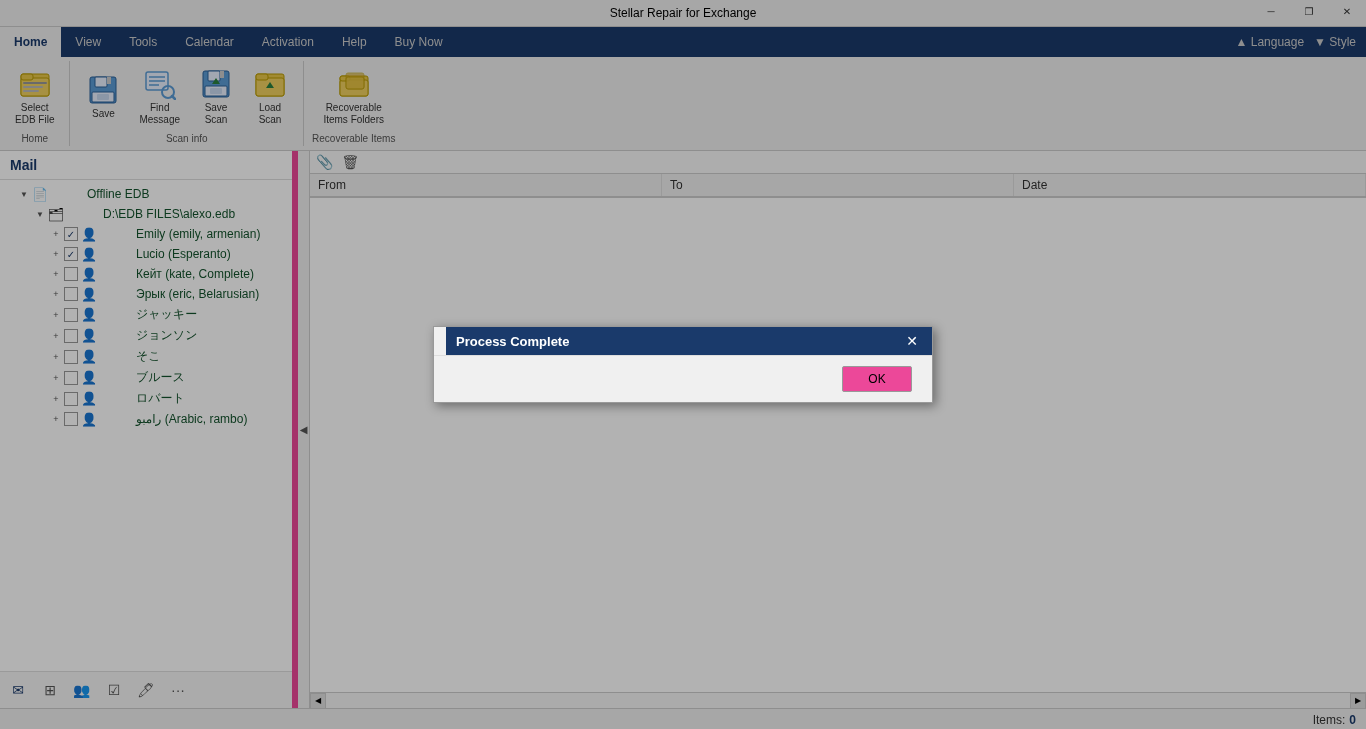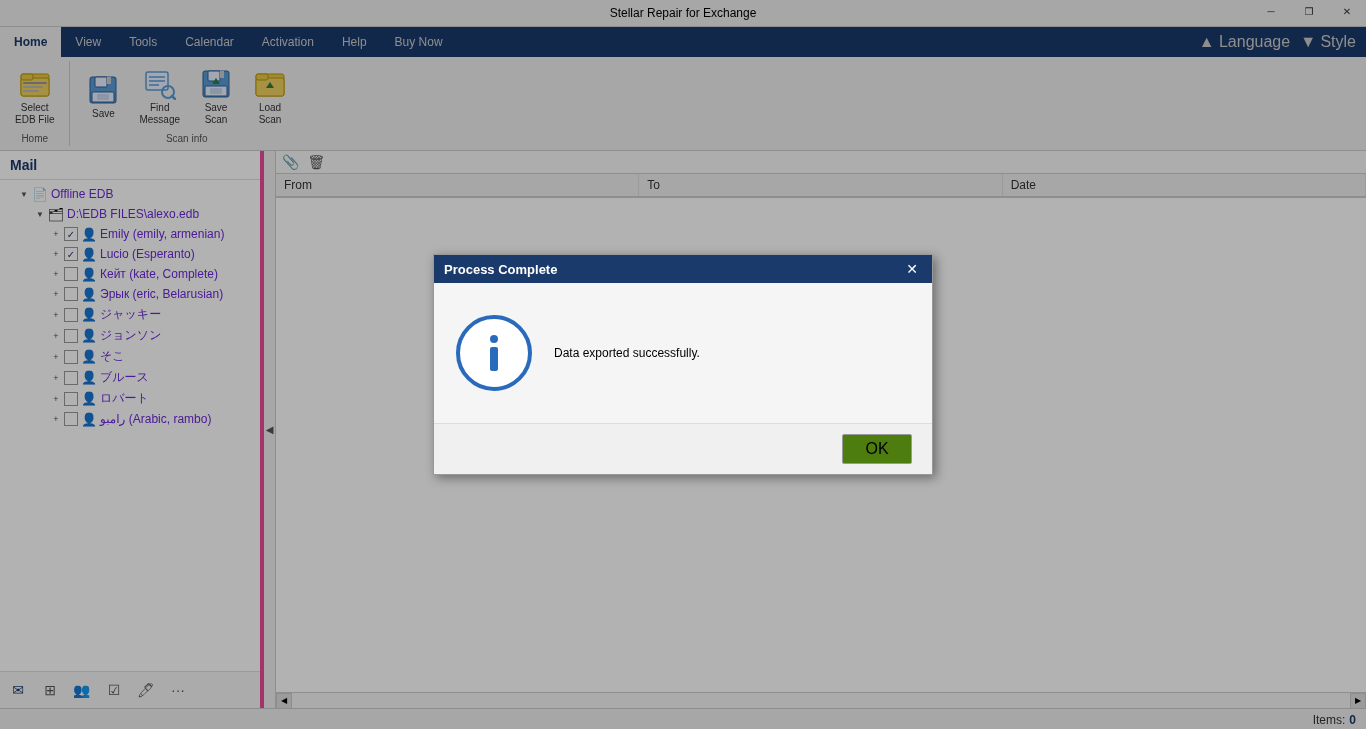--- a/index.html
+++ b/index.html
@@ -63,21 +63,21 @@
     }
 
     #ribbon-right {
       position: absolute;
       right: 0;
       top: 0;
       display: flex;
       align-items: center;
       height: 30px;
       color: #ccc;
-      font-size: 16px;
+      font-size: 12px;
       padding-right: 10px;
       gap: 10px;
     }
 
     #ribbon-content {
       background: #f0f0f0;
       border-bottom: 1px solid #ccc;
       display: flex;
       align-items: center;
       min-height: 90px;
@@ -139,23 +139,23 @@
 
     
     #main-area {
       display: flex;
       height: calc(729px - 22px - 30px - 98px - 22px);
       
     }
 
     
     #sidebar {
-      width: 264px;
+      width: 298px;
       background: white;
-      border-right: 4px solid #ec4899;
+      border-right: 6px solid #ec4899;
       display: flex;
       flex-direction: column;
       overflow: hidden;
     }
 
     #sidebar-header {
       padding: 6px 10px;
       font-size: 14px;
       font-weight: bold;
       color: #1a3a6b;
@@ -206,21 +206,21 @@
       width: 16px;
       height: 16px;
       margin-right: 3px;
       display: inline-flex;
       align-items: center;
       justify-content: center;
       font-size: 13px;
       flex-shrink: 0;
     }
 
-    .tree-label { color: #6d28d9; font-size: 12px; }
+    .tree-label { color: #14532d; font-size: 12px; margin-left: 36px; }
 
     #sidebar-bottom {
       border-top: 1px solid #ddd;
       display: flex;
       padding: 4px;
       gap: 4px;
       background: #f5f5f5;
     }
 
     .sidebar-bottom-btn {
@@ -334,20 +334,21 @@
 
     #dialog-title-bar {
       background: #1a3a6b;
       color: white;
       padding: 6px 10px;
       display: flex;
       justify-content: space-between;
       align-items: center;
       font-size: 13px;
       font-weight: bold;
+      margin-left: 12px;
     }
 
     #dialog-close-btn {
       cursor: pointer;
       background: none;
       border: none;
       color: white;
       font-size: 14px;
       padding: 0 4px;
     }
@@ -369,24 +370,24 @@
     #dialog-footer {
       padding: 10px 20px;
       display: flex;
       justify-content: flex-end;
       border-top: 1px solid #ddd;
       background: #f0f0f0;
     }
 
     #dialog-ok-btn {
       padding: 5px 20px;
-      background: #4d7c0f;
+      background: #ec4899;
       border: 1px solid #999;
       cursor: pointer;
-      font-size: 16px;
+      font-size: 12px;
       border-radius: 2px;
       min-width: 70px;
     }
 
     
     #horizontal-scroll {
       height: 16px;
       background: #f0f0f0;
       border-top: 1px solid #ccc;
       display: flex;
@@ -513,20 +514,37 @@
               <rect x="2" y="6" width="12" height="6" rx="2" fill="#e8c84a" stroke="#b89a00" stroke-width="1"></rect>
               <polygon points="16,14 20,20 12,20" fill="#2a8040"></polygon>
             </svg>
           </div>
           <div class="ribbon-btn-label">Load<br>Scan</div>
         </div>
       </div>
       <div class="ribbon-group-label">Scan info</div>
     </div>
 
+    <div class="ribbon-group">
+      <div class="ribbon-group-buttons">
+        <div class="ribbon-btn">
+          <div class="ribbon-btn-icon">
+            <svg width="32" height="32" viewBox="0 0 32 32">
+              <rect x="2" y="8" width="28" height="20" rx="2" fill="#e8c84a" stroke="#b89a00" stroke-width="1"></rect>
+              <rect x="2" y="12" width="28" height="16" rx="2" fill="#f0d060" stroke="#b89a00" stroke-width="1"></rect>
+              <rect x="2" y="8" width="10" height="5" rx="2" fill="#e8c84a" stroke="#b89a00" stroke-width="1"></rect>
+              <rect x="8" y="5" width="18" height="16" rx="2" fill="#d4a820" stroke="#b89a00" stroke-width="1" opacity="0.6"></rect>
+              <rect x="8" y="9" width="18" height="12" rx="2" fill="#e8c84a" stroke="#b89a00" stroke-width="1" opacity="0.7"></rect>
+            </svg>
+          </div>
+          <div class="ribbon-btn-label">Recoverable<br>Items Folders</div>
+        </div>
+      </div>
+      <div class="ribbon-group-label">Recoverable Items</div>
+    </div>
   </div>
 </div>
 
 <div id="main-area" style="display:flex; height: calc(729px - 22px - 30px - 98px - 22px);">
 
   <div id="sidebar">
     <div id="sidebar-header">Mail</div>
     <div id="sidebar-tree">
 
       <div class="tree-item">
@@ -685,27 +703,17 @@
   <span>Items:</span>
   <span style="margin-left:4px; color:#1a3a6b; font-weight:bold;">0</span>
 </div>
 
 <div id="dialog-overlay">
   <div id="dialog">
     <div id="dialog-title-bar">
       <span>Process Complete</span>
       <button id="dialog-close-btn">✕</button>
     </div>
-    <div id="dialog-body">
-      <div id="dialog-icon">
-        <svg class="info-circle" viewBox="0 0 80 80" xmlns="http://www.w3.org/2000/svg">
-          <circle cx="40" cy="40" r="36" fill="white" stroke="#2a6abd" stroke-width="4"></circle>
-          <circle cx="40" cy="26" r="4" fill="#2a6abd"></circle>
-          <rect x="36" y="34" width="8" height="24" rx="2" fill="#2a6abd"></rect>
-        </svg>
-      </div>
-      <div>Data exported successfully.</div>
-    </div>
     <div id="dialog-footer">
       <button id="dialog-ok-btn">OK</button>
     </div>
   </div>
 </div>
 
 </body></html>

